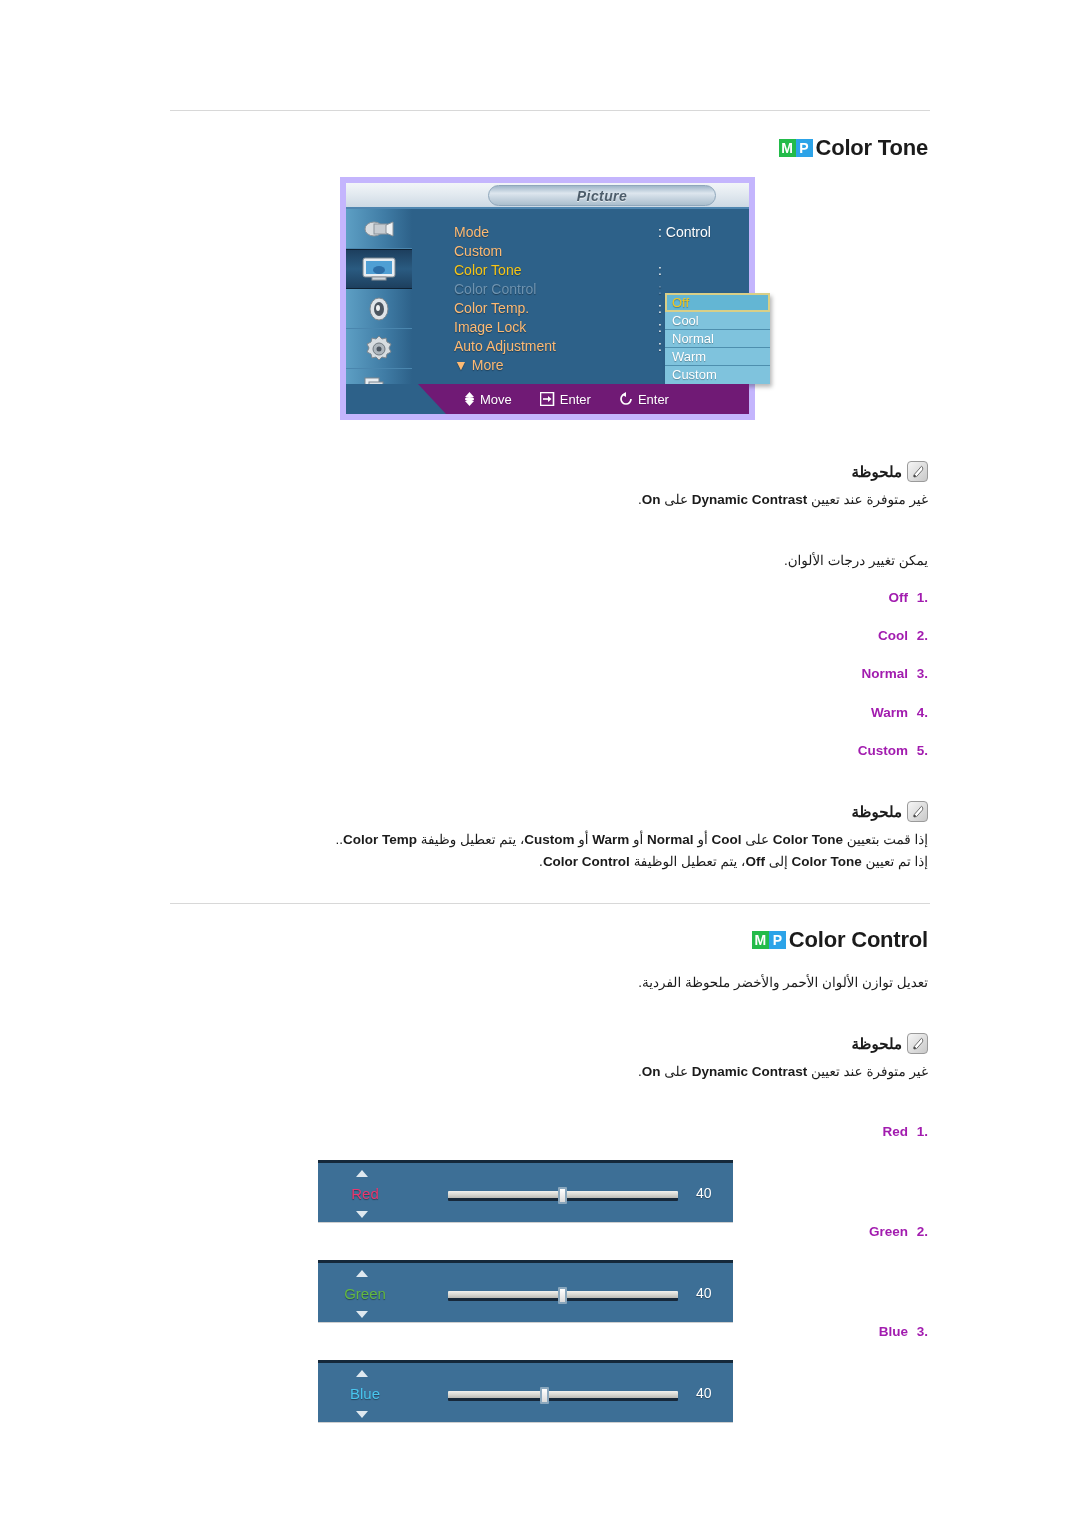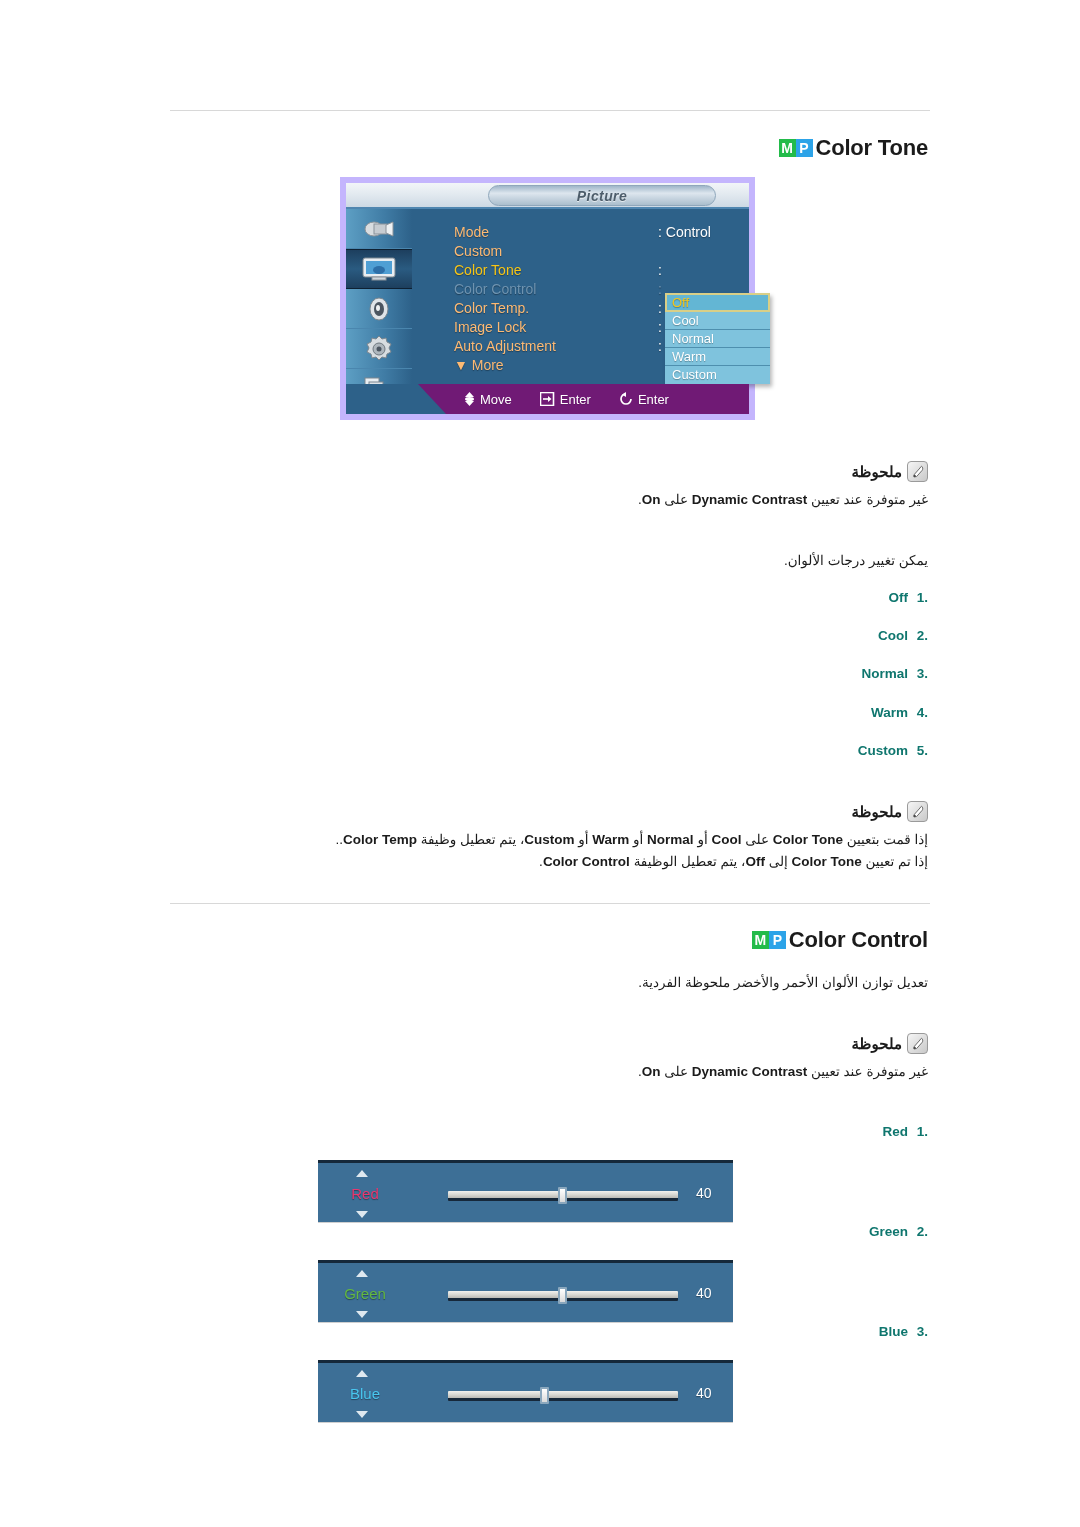--- a/index.html
+++ b/index.html
@@ -174,21 +174,21 @@
     line-height: 22px;
   }
   .ar b { font-weight: bold; }
 
   .numline {
     position: absolute;
     direction: rtl;
     text-align: right;
     font-size: 13.5px;
     font-weight: bold;
-    color: #0f766e;
+    color: #a21caf;
   }
   .numline .idx { display: inline-block; min-width: 20px; }
 
   
   .slider {
     position: absolute;
     width: 415px; height: 62px;
     background: #3d6f96;
     border-top: 3px solid #15283a;
     box-shadow: 0 1px 0 #cfcfcf;

